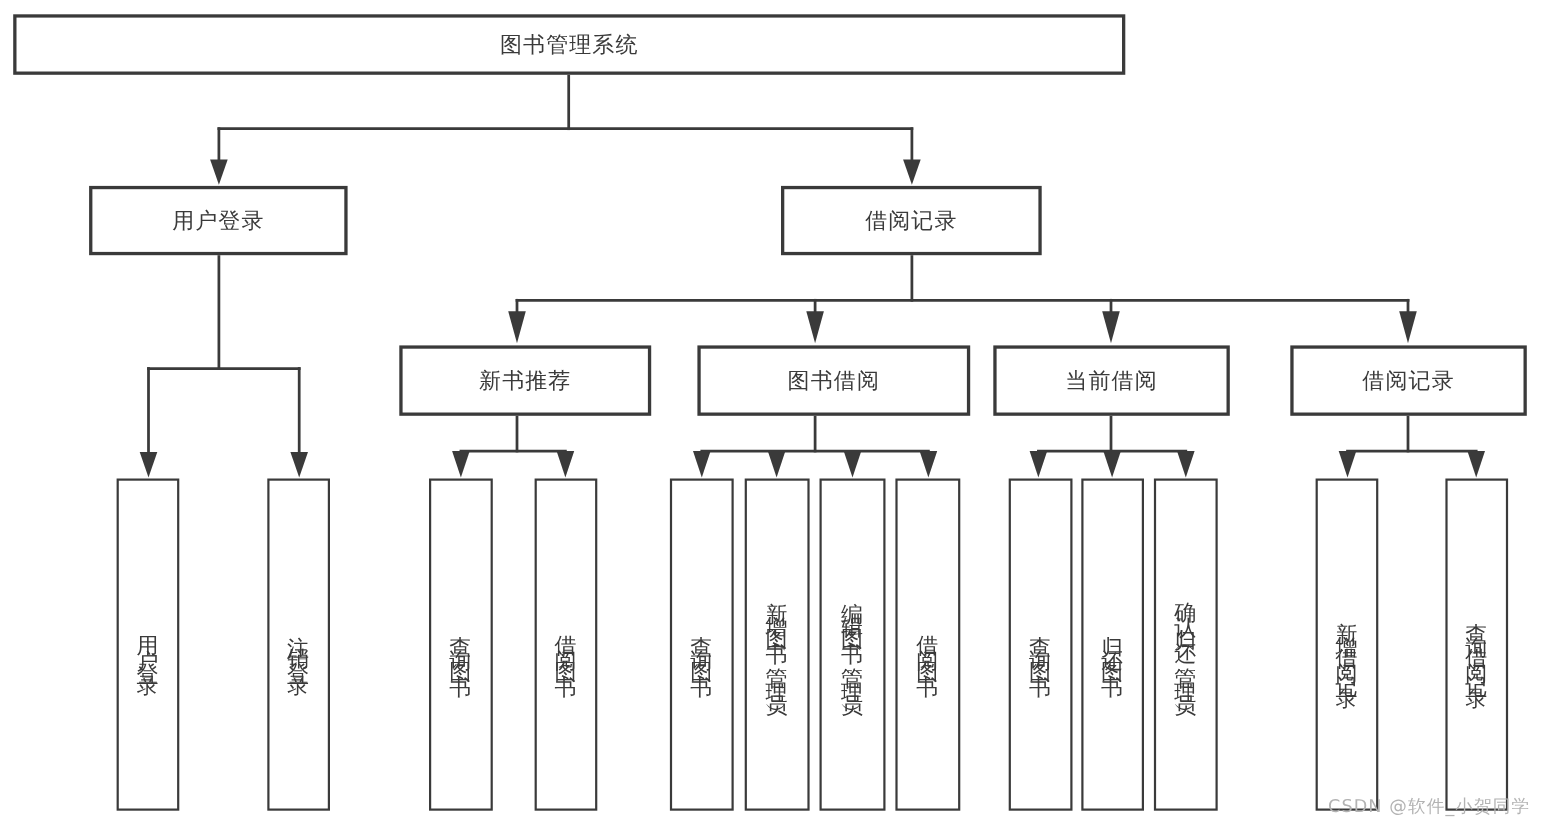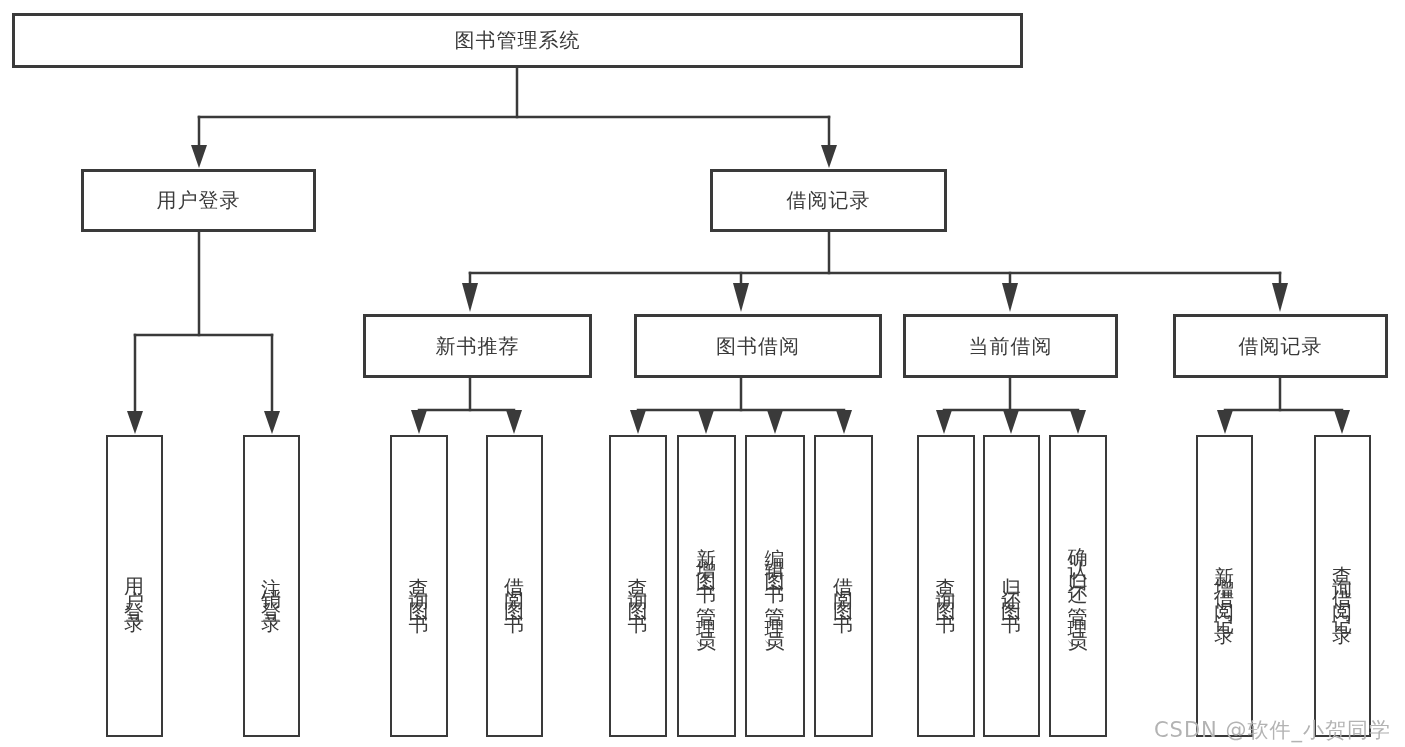--- a/index.html
+++ b/index.html
@@ -46,21 +46,21 @@
     writing-mode: vertical-rl;
     text-orientation: mixed;
     letter-spacing: 12px;
     font-size: 20px;
     line-height: 22px;
   }
   .watermark {
     position: absolute;
     right: 14px;
     bottom: 3px;
-    font-size: 21px;
+    font-size: 16px;
     color: var(--watermark);
     letter-spacing: 1px;
     z-index: 3;
     white-space: nowrap;
   }
 </style>
 </head>
 <body>
 
 <div class="stage">

